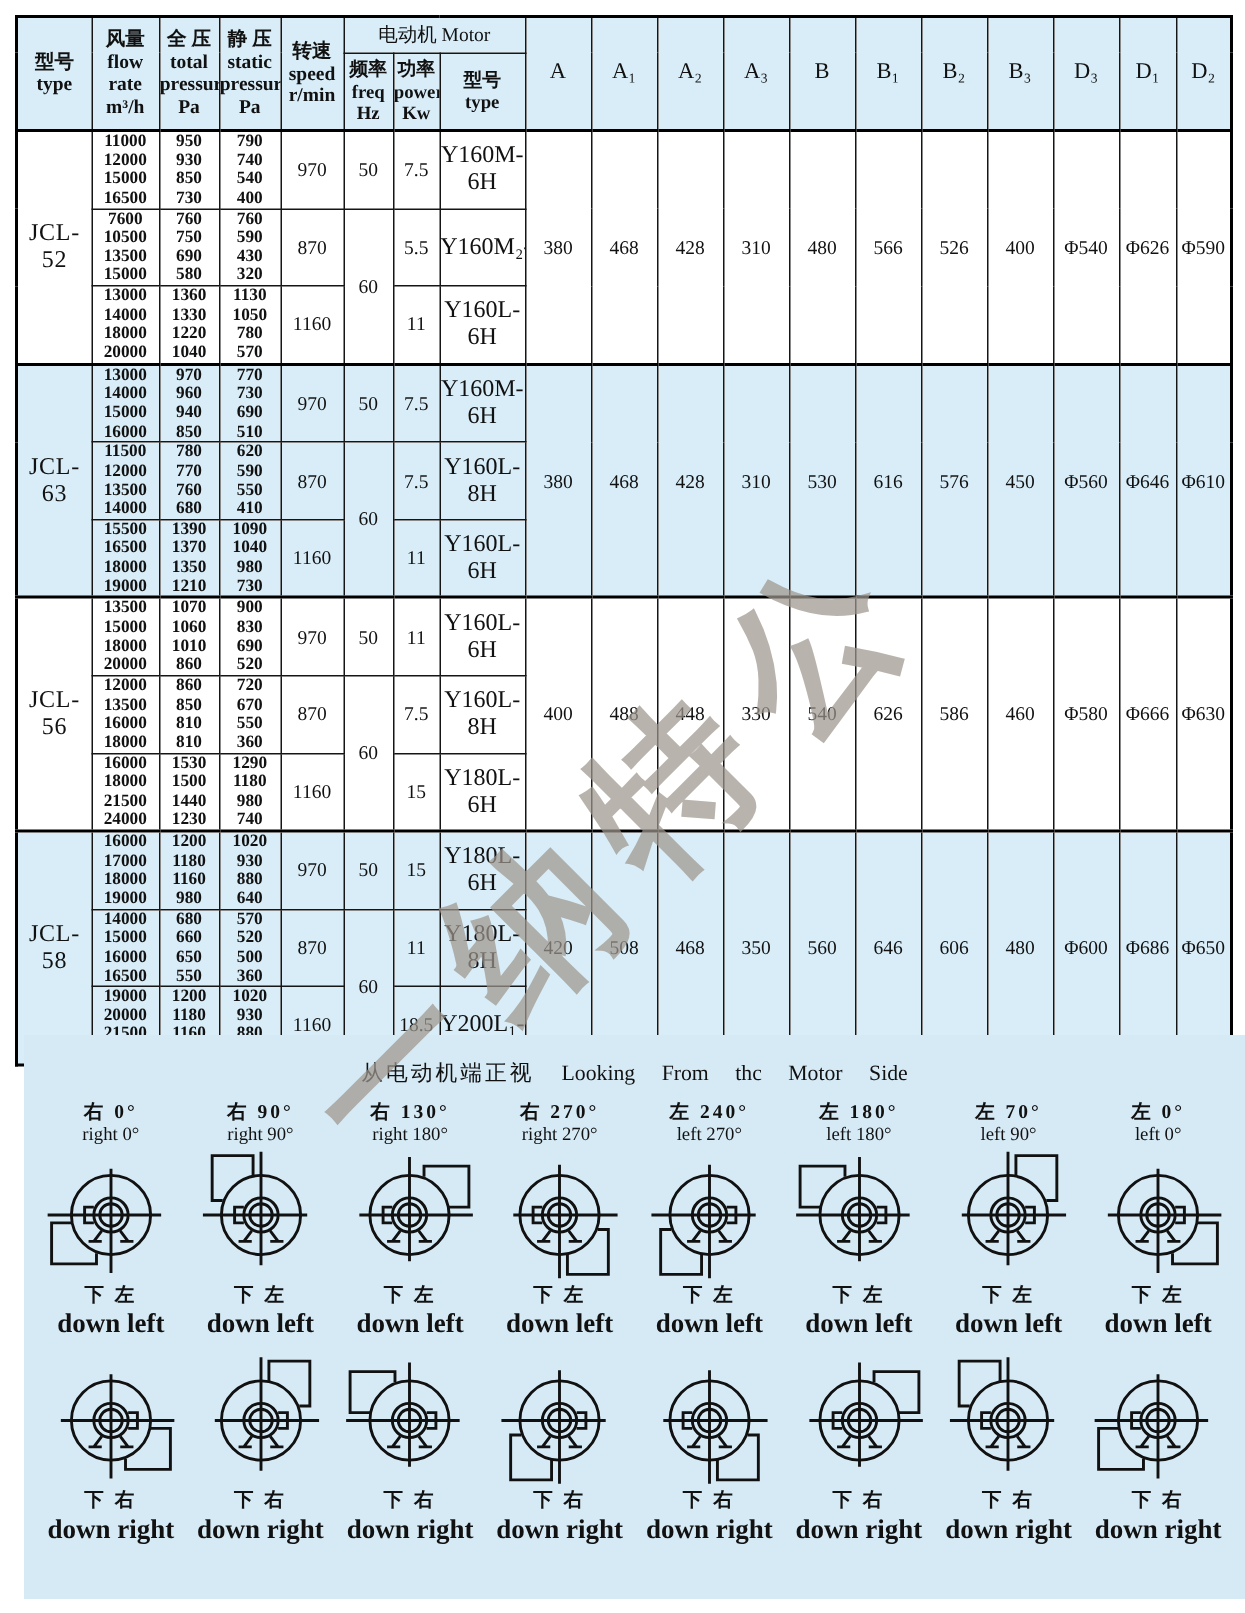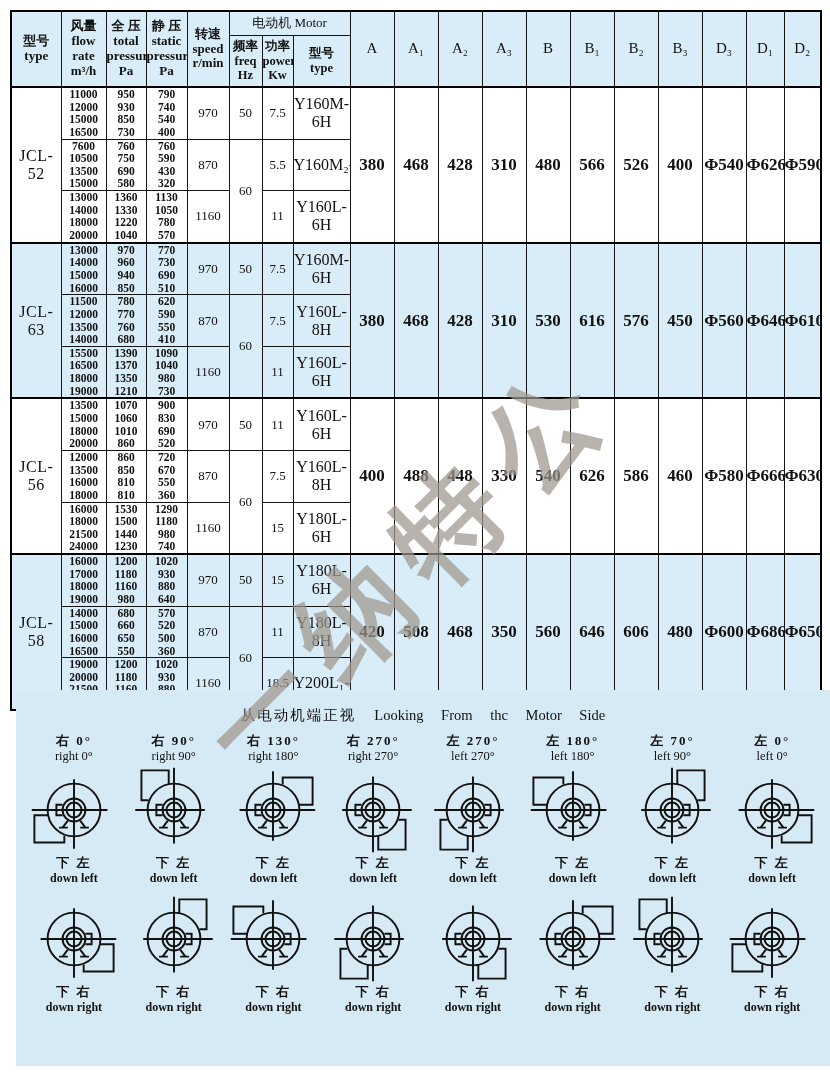--- a/index.html
+++ b/index.html
@@ -16,21 +16,21 @@
   .stack { white-space: pre-line; font-weight: bold; }
   thead th { background: #d8edf8; font-weight: normal; font-size: 13px; line-height: 1.15; }
   thead .hrow1 th { height: 24px; }
   thead .hrow2 th { height: 52px; font-size: 12.5px; }
   thead th.dimhead { font-size: 15px; }
   tbody td { font-size: 12px; }
   td.nums { font-size: 11.5px; line-height: 1.1; height: 48px; }
   td.model { font-size: 16px; letter-spacing: .5px; }
   td.mid { font-size: 13px; }
   td.motor { font-size: 16px; margin-top: 45px; }
-  td.dim { font-size: 17px; font-weight: bold; }
+  td.dim { font-size: 13px; }
   tbody.s-blue td { background: #d8edf8; }
   tbody.s-white td { background: #ffffff; }
   tbody tr.sec-top td { border-top: 2px solid #000; }
 
   
   .watermark { position: absolute; left: 120px; top: 430px; width: 700px;
     transform: rotate(-45deg); transform-origin: 50% 50%;
     font-size: 110px; letter-spacing: 22px; color: rgba(158,150,142,.72);
     font-weight: bold; z-index: 5; pointer-events: none; white-space: nowrap; }
 
@@ -38,21 +38,21 @@
   .panel { position: absolute; left: 16px; top: 690px; width: 814px; height: 376px;
     background: #d6eaf5; }
   .panel-title { text-align: center; padding-top: 16px; font-size: 14.5px; }
   .panel-title .zh { letter-spacing: 2px; margin-right: 18px; }
   .panel-title .en { word-spacing: 14px; }
   .fan-grid { display: grid; grid-template-columns: repeat(8, 1fr);
     padding: 8px 8px 0 8px; row-gap: 4px; }
   .fan-cell { display: flex; flex-direction: column; align-items: center; }
   .o-label, .d-label { text-align: center; font-size: 12.5px; line-height: 1.25; }
   .o-label .zh, .d-label .zh { font-weight: bold; letter-spacing: 2px; font-size: 13px; }
-  .d-label .en { font-size: 12px; font-weight: bold; }
+  .d-label .en { font-size: 18px; font-weight: bold; }
   svg.fan { width: 88px; height: 88px; display: block; margin: 1px 0; }
   .defs-holder { position: absolute; width: 0; height: 0; overflow: hidden; }
 </style>
 </head>
 <body>
 
 <div class="page">
 
   <table class="spec">
     <colgroup>
@@ -468,21 +468,21 @@
             <use href="#fan-body" transform="rotate(270)"></use>
             <use href="#fan-hub"></use>
           </svg>
         <div class="d-label">
             <div class="zh">下 左</div>
             <div class="en">down left</div>
           </div>
       </div>
       <div class="fan-cell">
         <div class="o-label">
-            <div class="zh">左  270°</div>
+            <div class="zh">左  240°</div>
             <div class="en">left 270°</div>
           </div>
         <svg class="fan" viewBox="-50 -50 100 100">
             <use href="#fan-body" transform="scale(-1,1) rotate(270)"></use>
             <use href="#fan-hub" transform="scale(-1,1)"></use>
           </svg>
         <div class="d-label">
             <div class="zh">下 左</div>
             <div class="en">down left</div>
           </div>

